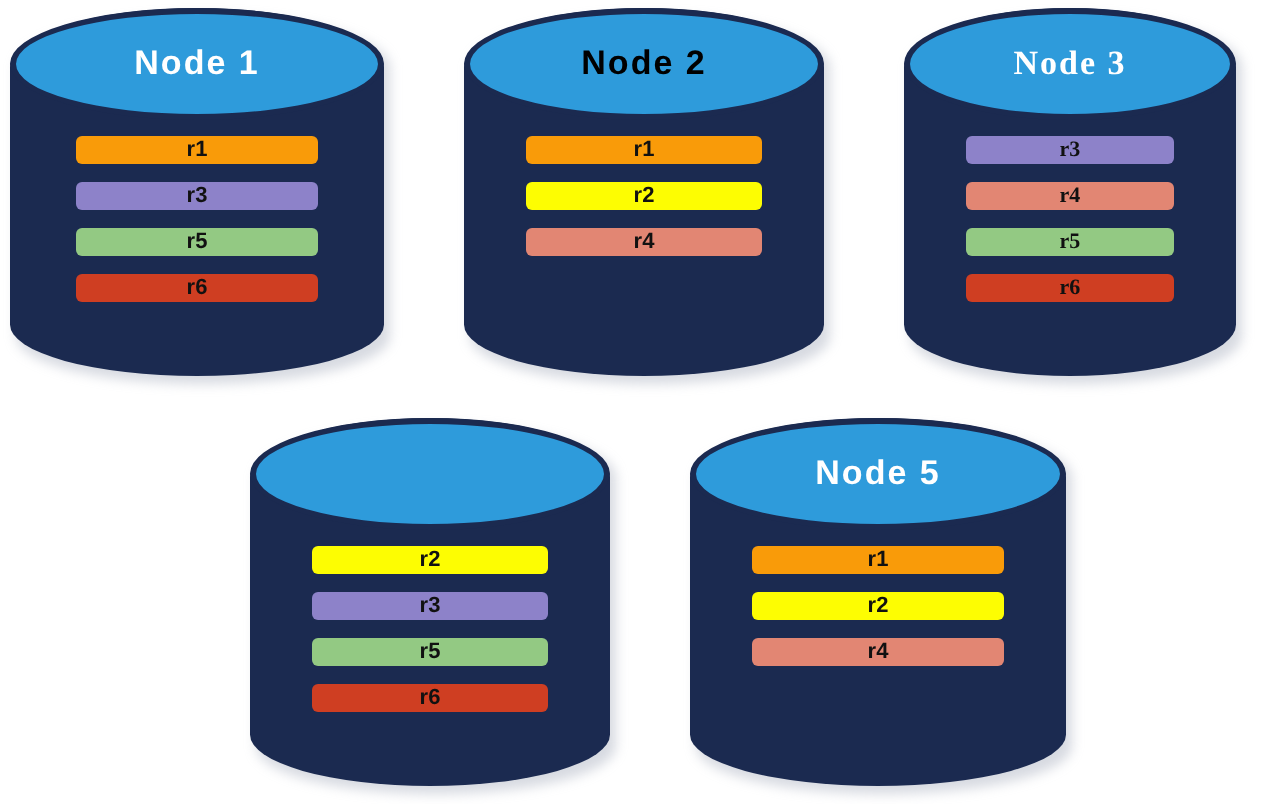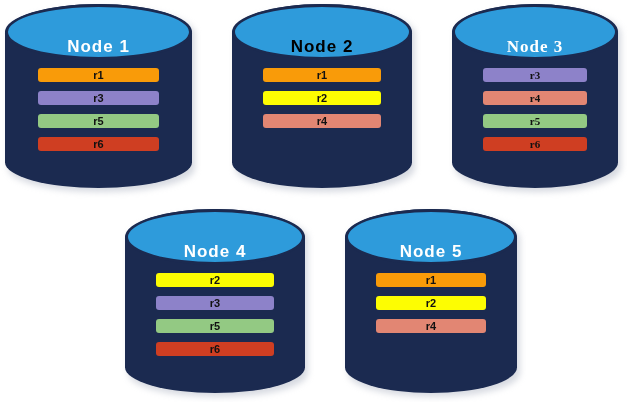--- a/index.html
+++ b/index.html
@@ -62,21 +62,21 @@
     border-radius: 50%;
     background: #2e9bdb;
     border: 3px solid #1b2a50;
     box-sizing: border-box;
     z-index: 2;
   }
 
   .node-label {
     position: absolute;
     left: 0;
-    top: 15px;
+    top: 0;
     width: 100%;
     height: 56px;
     display: flex;
     align-items: center;
     justify-content: center;
     color: #ffffff;
     font-size: 17px;
     font-weight: bold;
     letter-spacing: 1px;
     z-index: 3;
@@ -145,29 +145,28 @@
         <div class="bar" style="background: rgb(141, 130, 201); color: rgb(17, 17, 17);">r3</div>
         <div class="bar" style="background: rgb(226, 134, 115); color: rgb(17, 17, 17);">r4</div>
         <div class="bar" style="background: rgb(147, 201, 131); color: rgb(17, 17, 17);">r5</div>
         <div class="bar" style="background: rgb(207, 62, 34); color: rgb(17, 17, 17);">r6</div>
       </div>
     </div>
     <div class="node" style="left: 125px; top: 209px; width: 180px; height: 184px;">
       <div class="cyl-shadow"></div>
       <div class="cyl-body" style="background: rgb(27, 42, 80);"></div>
       <div class="cyl-top" style="background: rgb(46, 155, 219); border-color: rgb(27, 42, 80);"></div>
-      <div class="node-label" style="color: rgb(255, 255, 255);">Node  4</div>
       <div class="bars" style="top: 64px; left: 31px; right: 31px;">
         <div class="bar" style="background: rgb(253, 253, 2); color: rgb(17, 17, 17);">r2</div>
         <div class="bar" style="background: rgb(141, 130, 201); color: rgb(17, 17, 17);">r3</div>
         <div class="bar" style="background: rgb(147, 201, 131); color: rgb(17, 17, 17);">r5</div>
         <div class="bar" style="background: rgb(207, 62, 34); color: rgb(17, 17, 17);">r6</div>
       </div>
     </div>
-    <div class="node" style="left: 345px; top: 209px; width: 172px; height: 184px;">
+    <div class="node" style="left: 345px; top: 209px; width: 188px; height: 184px;">
       <div class="cyl-shadow"></div>
       <div class="cyl-body" style="background: rgb(27, 42, 80);"></div>
       <div class="cyl-top" style="background: rgb(46, 155, 219); border-color: rgb(27, 42, 80);"></div>
       <div class="node-label" style="color: rgb(255, 255, 255);">Node  5</div>
       <div class="bars" style="top: 64px; left: 31px; right: 31px;">
         <div class="bar" style="background: rgb(249, 155, 9); color: rgb(17, 17, 17);">r1</div>
         <div class="bar" style="background: rgb(253, 253, 2); color: rgb(17, 17, 17);">r2</div>
         <div class="bar" style="background: rgb(226, 134, 115); color: rgb(17, 17, 17);">r4</div>
       </div>
     </div>

